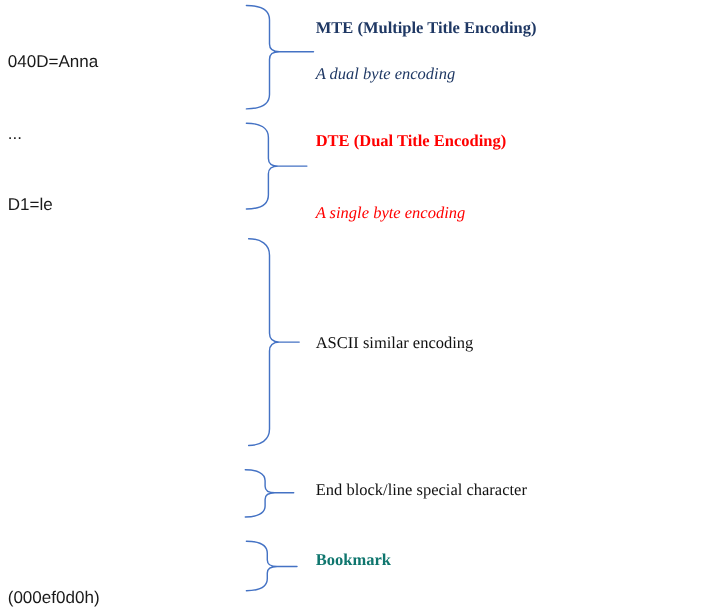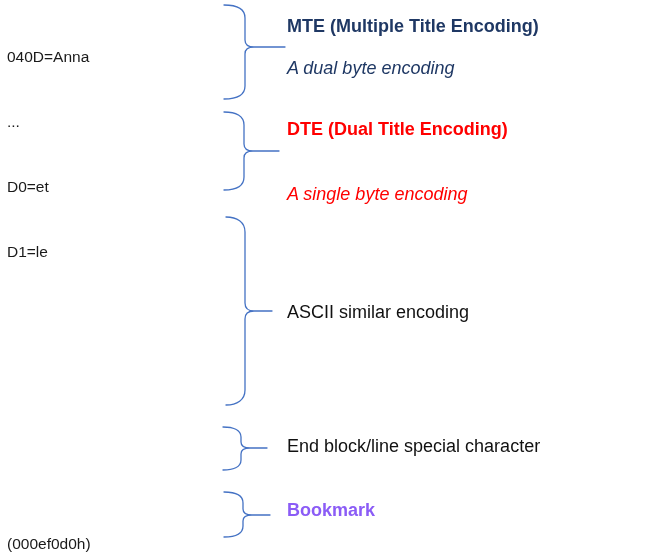--- a/index.html
+++ b/index.html
@@ -31,31 +31,32 @@
     top: 489px;
     font-size: 15.5px;
     line-height: 21.75px;
     color: #1a1a1a;
     white-space: pre;
   }
   
   .lbl {
     position: absolute;
     left: 287px;
-    font-size: 18px;
+    font-size: 15px;
     line-height: 26px;
     white-space: nowrap;
+    font-family: Liberation Serif, serif;
   }
   .mte-title  { top: 13px;  color: #1F3864; font-weight: bold; }
   .mte-sub    { top: 55px;  color: #1F3864; font-style: italic; }
   .dte-title  { top: 116px; color: #FF0000; font-weight: bold; }
   .dte-sub    { top: 157px; color: #FF0000; font-style: italic; margin-top: 24px; }
   .ascii-lbl  { top: 299px; color: #111111; }
   .end-lbl    { top: 433px; color: #111111; }
-  .bm-lbl     { top: 497px; color: #8b5cf6; font-weight: bold; }
+  .bm-lbl     { top: 497px; color: #0f766e; font-weight: bold; }
   
   svg.brace { position: absolute; overflow: visible; }
   svg.brace path {
     fill: none;
     stroke: #4472C4;
     stroke-width: 1.3;
     stroke-linecap: round;
     stroke-linejoin: round;
   }
   .b1 { left: 222px; top: 3px;   }
@@ -65,21 +66,20 @@
   .b5 { left: 222px; top: 490px; }
 </style>
 </head>
 <body>
 
 <div class="canvas">
 
   <div class="code-col">
     <div class="code-line">040D=Anna</div>
     <div class="code-line">...</div>
-    <div class="code-line">D0=et</div>
     <div class="code-line">D1=le</div>
     
     
     
     
     
     
     
     
     

